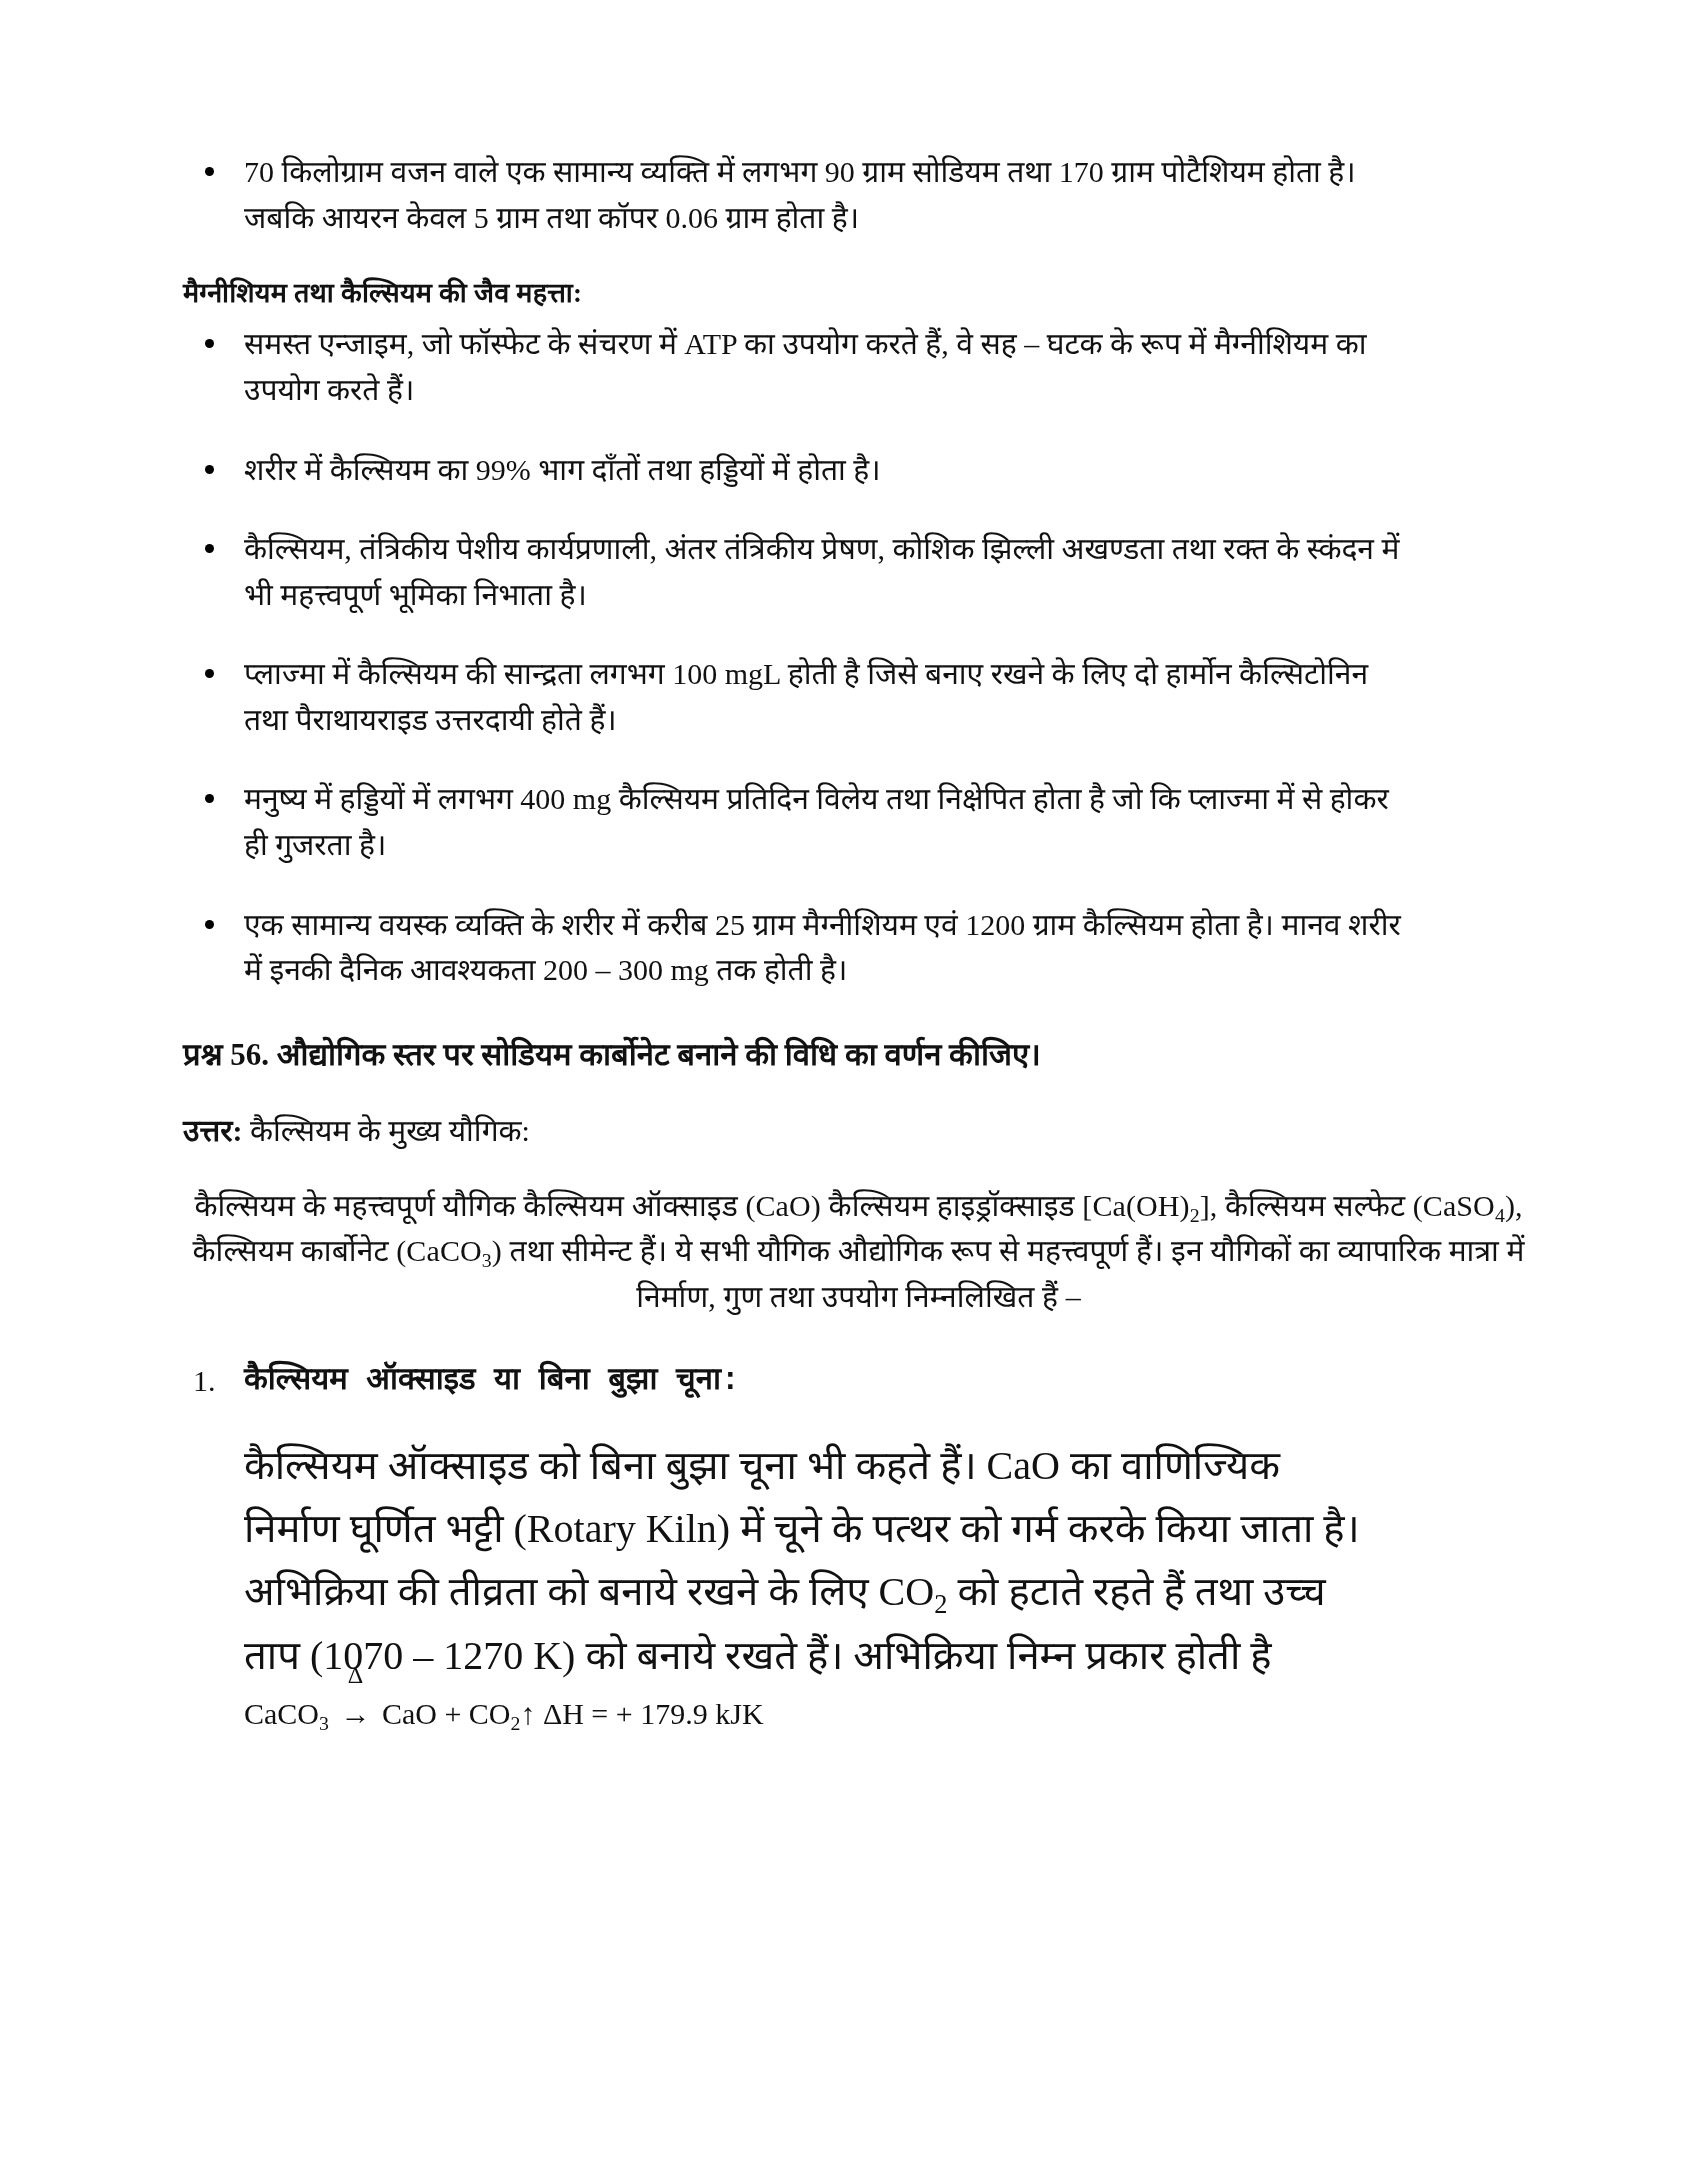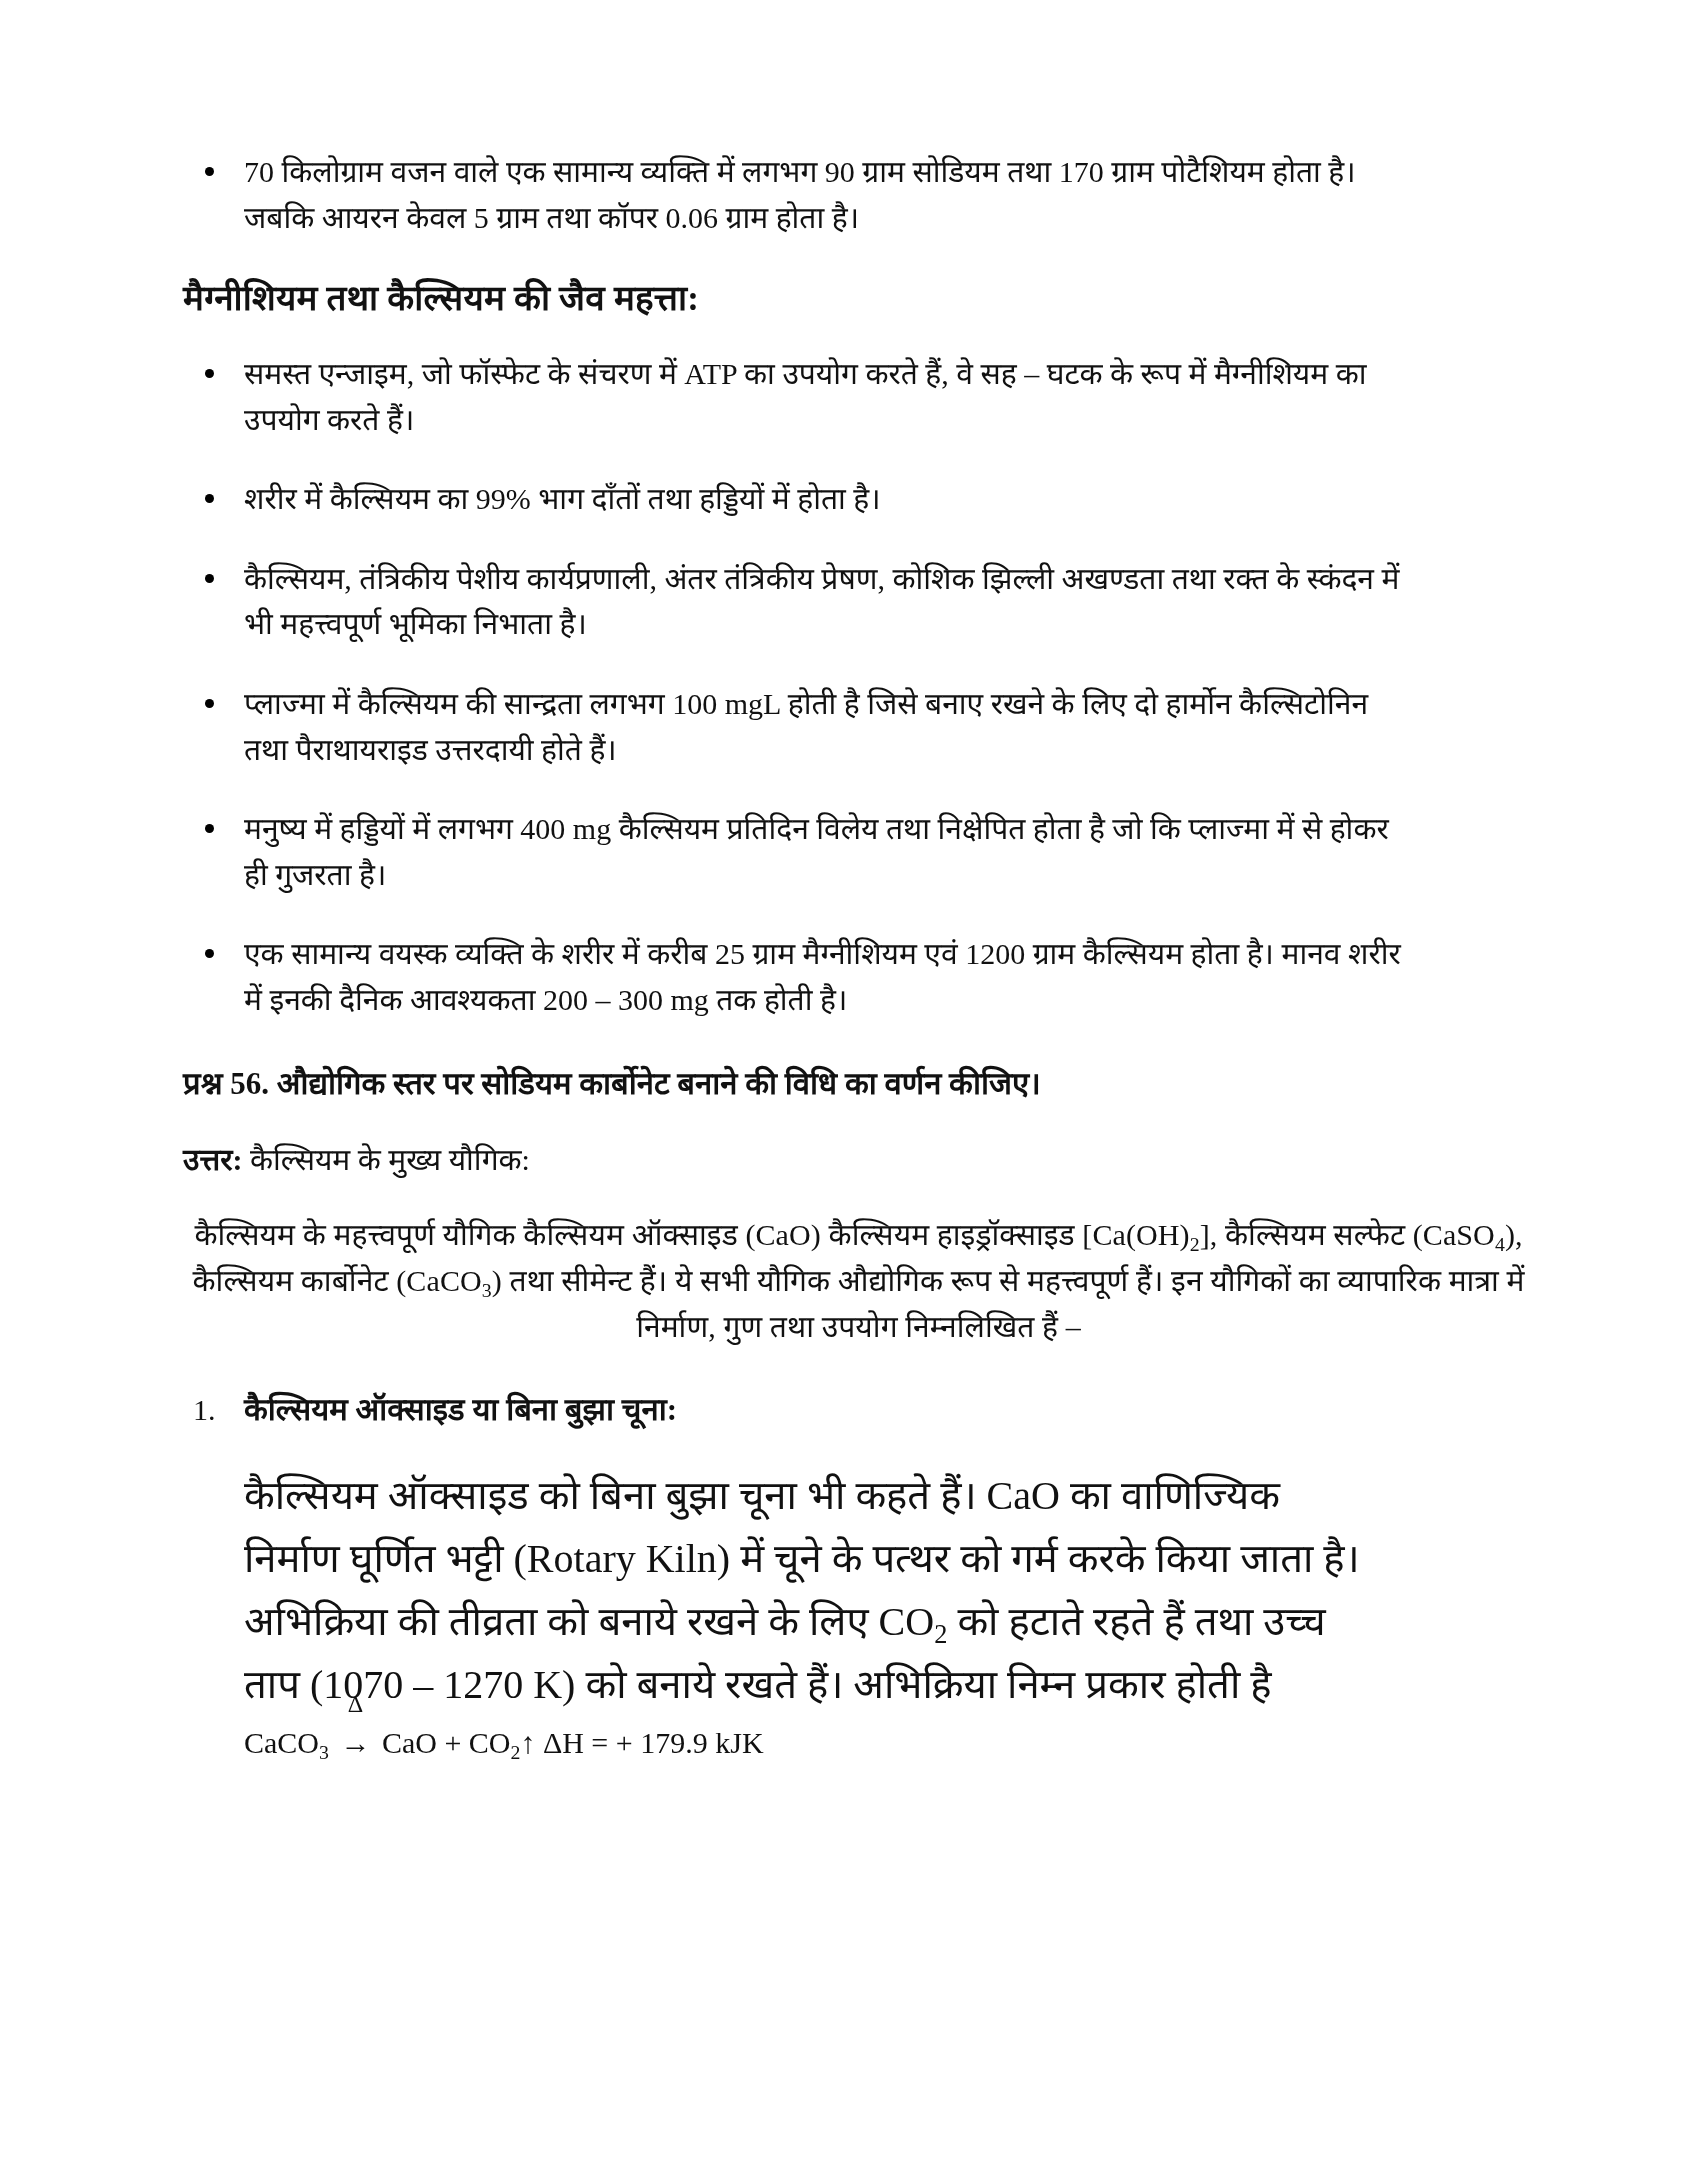--- a/index.html
+++ b/index.html
@@ -25,24 +25,24 @@
   }
   
   .para {
     font-size: 30px;
     line-height: 1.52;
     margin: 0 0 26px 0;
     text-align: center;
     letter-spacing: 0.1px;
   }
   .section-head {
-    font-size: 35px;
+    font-size: 27px;
     font-weight: bold;
     line-height: 1.45;
-    margin: 30px 0 26px 0;
+    margin: 30px 0 8px 0;
     letter-spacing: 0.2px;
   }
   .question-head {
     font-size: 31px;
     font-weight: bold;
     line-height: 1.45;
     margin: 40px 0 30px 0;
   }
   .answer-line {
     font-size: 30px;
@@ -96,20 +96,21 @@
     top: 0;
     font-size: 30px;
     line-height: 1.5;
   }
   .num-title {
     font-size: 31px;
     font-weight: bold;
     line-height: 1.5;
     display: block;
     margin-bottom: 30px;
+    font-family: Liberation Mono, monospace;
   }
   .sub-para {
     font-size: 40px;
     line-height: 1.58;
     max-width: 1124px;
     margin: 0 0 4px 0;
   }
   
   .equation {
     font-size: 30px;

